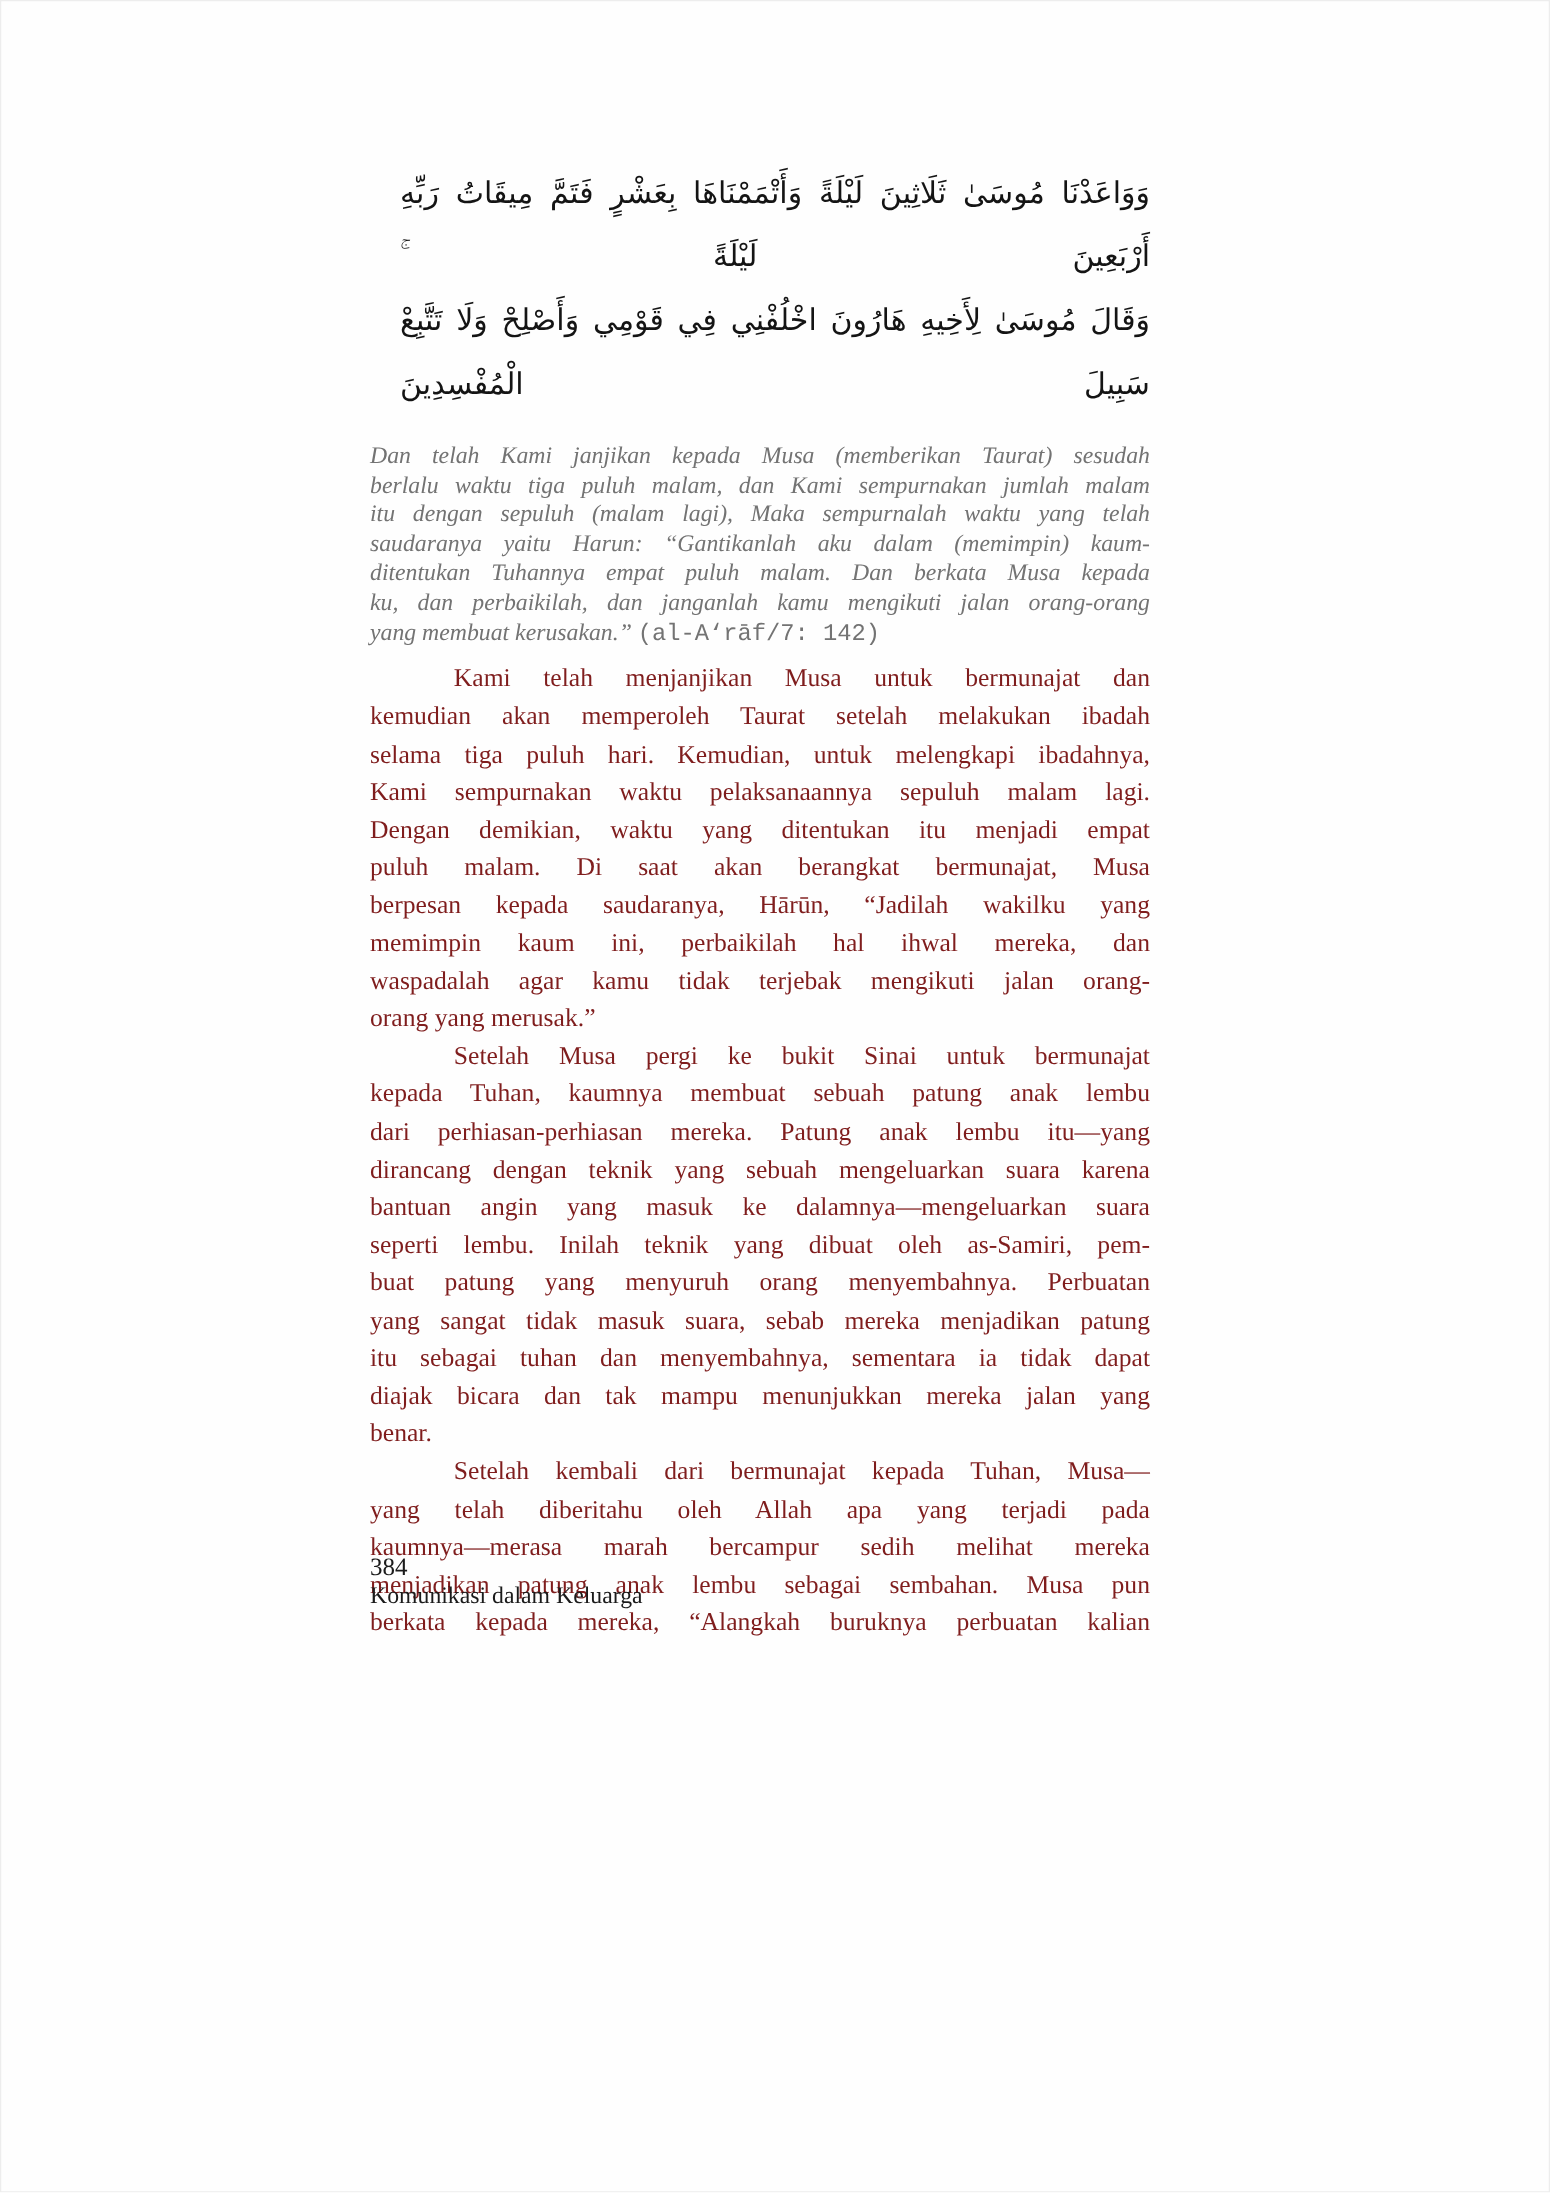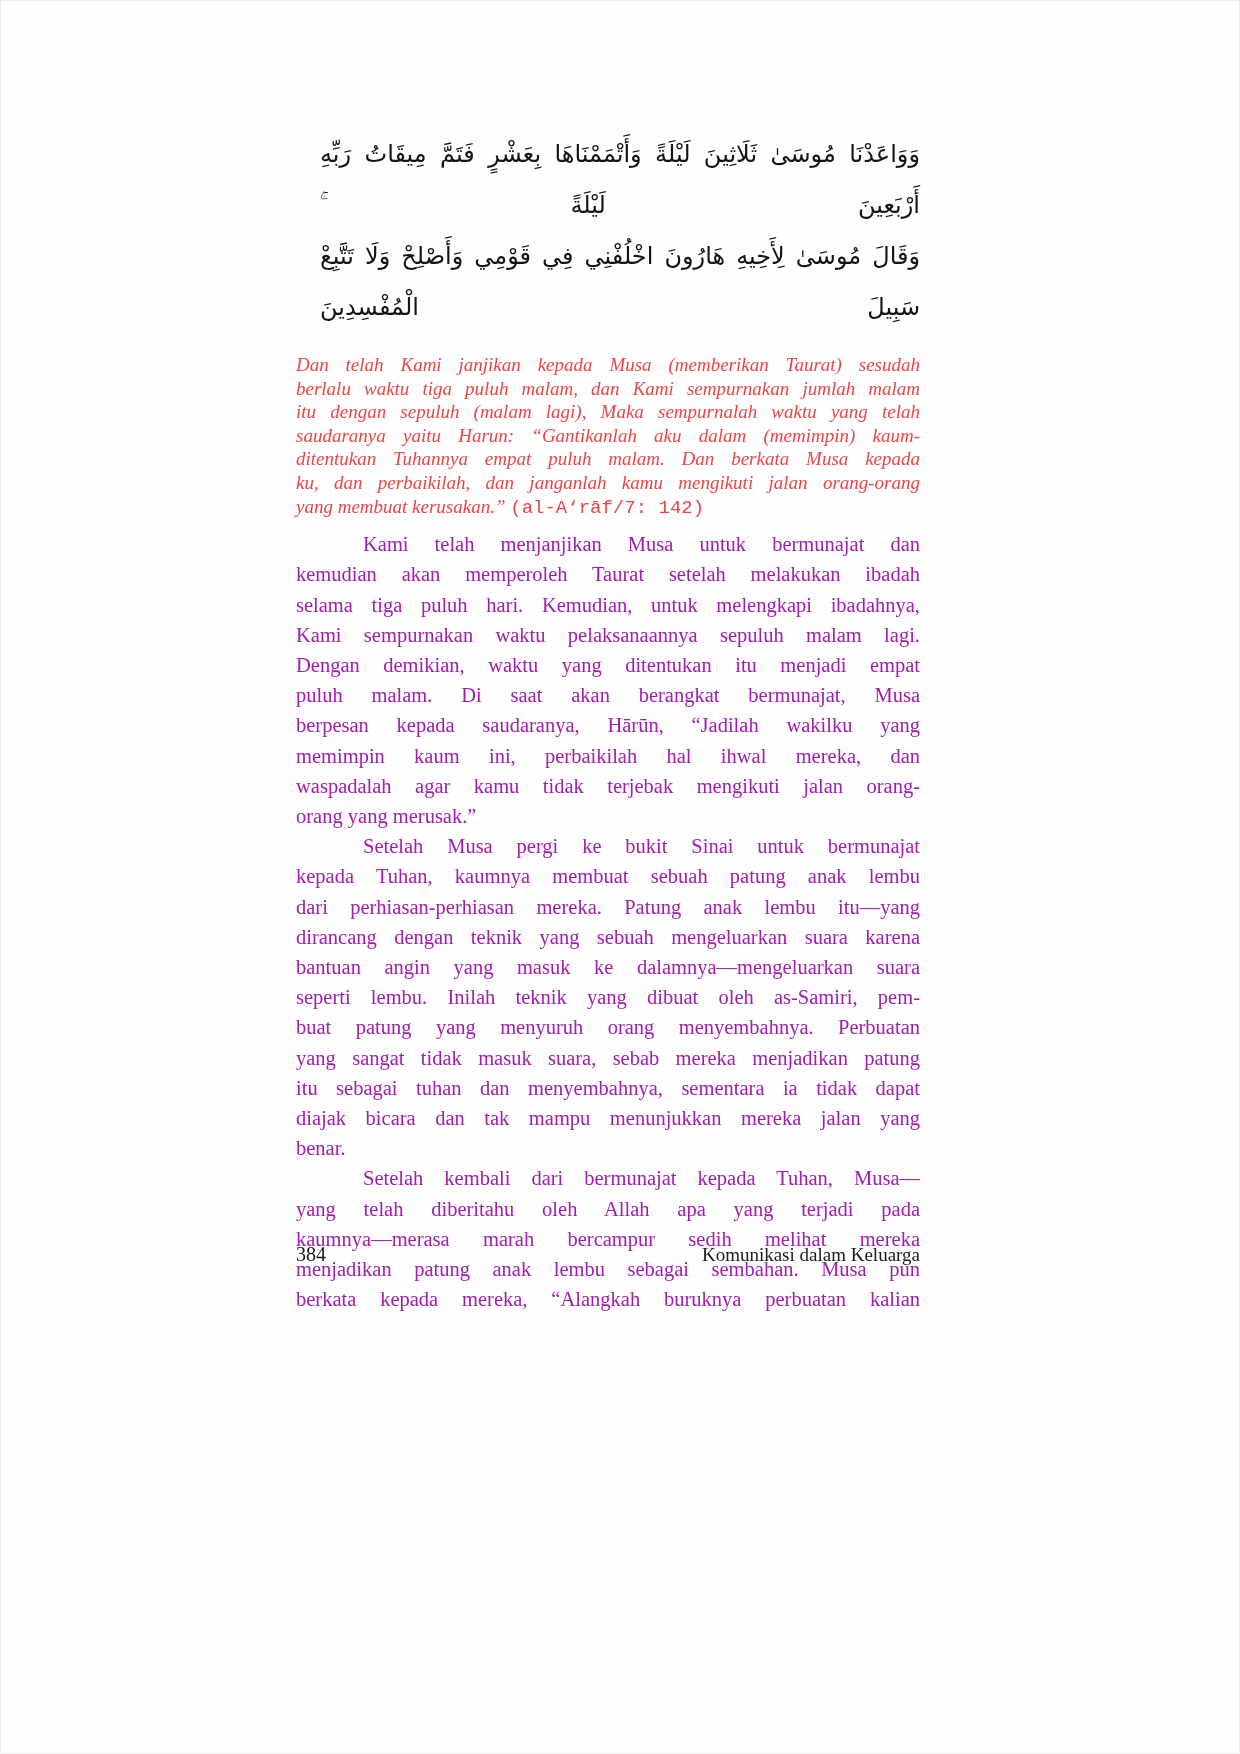--- a/index.html
+++ b/index.html
@@ -37,38 +37,38 @@
     text-align: justify;
     text-align-last: justify;
     margin-left: 24px;
   }
   
   .translation-block {
     font-style: italic;
     font-size: 19px;
     line-height: 23.6px;
     margin-bottom: 9px;
-    color: #ef4444;
+    color: #737373;
   }
   .trans-line.justify-line {
     text-align: justify;
     text-align-last: justify;
   }
   .trans-line.last-line {
     text-align: left;
   }
   .ref-roman {
     font-style: normal;
     font-family: Liberation Mono, monospace;
   }
   
   .body-block {
     font-size: 20.5px;
     line-height: 30.2px;
-    color: #a21caf;
+    color: #7f1d1d;
   }
   .body-line.justify-line {
     text-align: justify;
     text-align-last: justify;
   }
   .body-line.last-line {
     text-align: left;
   }
   .body-line.first-line {
     padding-left: 67px;
@@ -76,20 +76,21 @@
   
   .footer {
     position: absolute;
     left: 295px;
     top: 1242px;
     width: 624px;
     display: flex;
     justify-content: space-between;
     align-items: baseline;
     font-size: 20px;
+    flex-direction: column;
   }
   .running-title {
     font-size: 19px;
   }
 </style>
 </head>
 <body>
 
 <div class="page">
   <div class="content">

